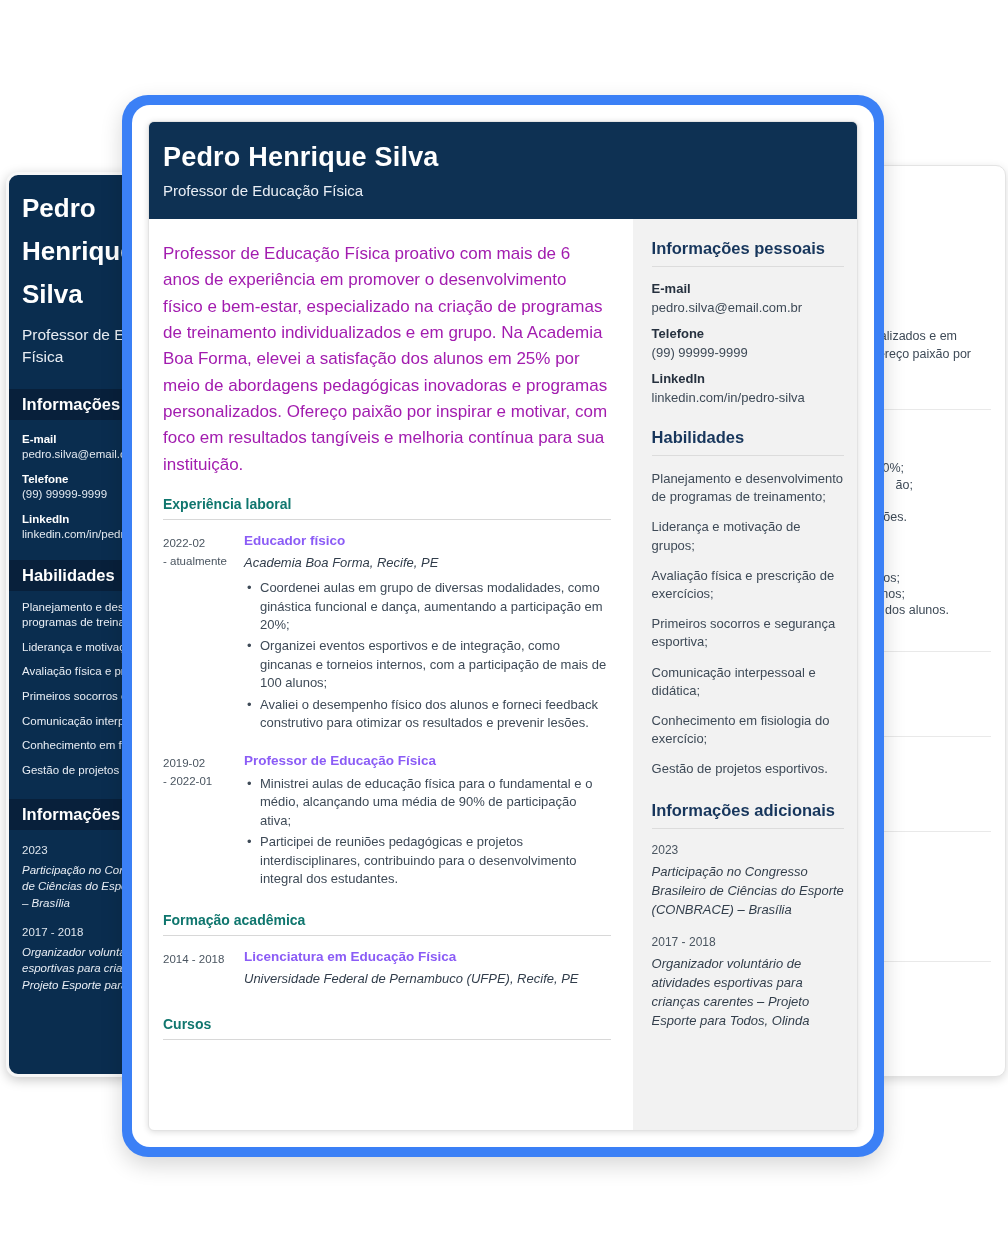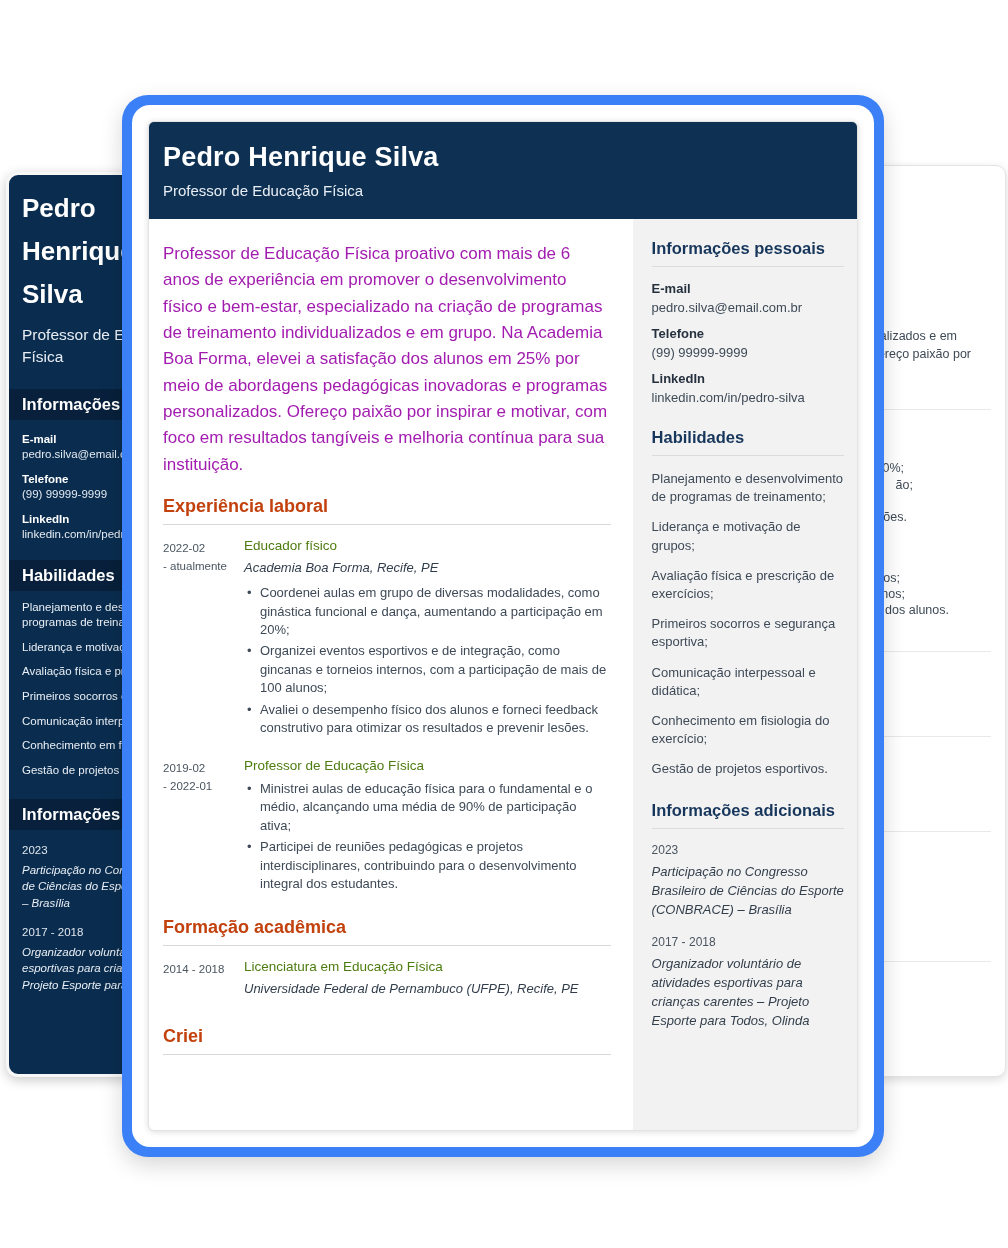--- a/index.html
+++ b/index.html
@@ -39,28 +39,28 @@
   .paper-header { height:97px; background:#0e3153; padding:20px 20px 0 14px; }
   .ph-name { font-size:27px; font-weight:bold; color:#ffffff; letter-spacing:.2px; }
   .ph-title { font-size:15px; color:#e9eef5; margin-top:9px; }
 
   .paper-body { display:flex; height:913px; }
   .col-main { width:485px; padding:22px 22px 0 14px; }
   .col-side { width:225px; background:#f2f2f2; padding:20px 13px 0 19px; }
 
   .summary { font-size:17px; line-height:1.55; color:#a21caf; }
 
-  .sec-title { font-size:18px; font-weight:bold; color:#c2410c; padding-bottom:7px;
+  .sec-title { font-size:14px; font-weight:bold; color:#0f766e; padding-bottom:7px;
     border-bottom:1px solid #d8d8d8; margin-top:21px; margin-bottom:13px; }
   .sec-title.first { margin-top:18px; }
 
   .entry { display:flex; margin-bottom:17px;justify-content:flex-end; }
   .entry-date { width:81px; flex:none; font-size:11.5px; color:#4a5560; line-height:1.55; padding-top:2px; }
   .entry-body { flex:1; }
-  .entry-role { font-size:13.5px; font-weight:normal; color:#4d7c0f; margin-bottom:7px; }
+  .entry-role { font-size:13.5px; font-weight:bold; color:#8b5cf6; margin-bottom:7px; }
   .entry-org { font-size:13px; font-style:italic; color:#313d4b; margin-bottom:9px; }
   .bullets { list-style:none; }
   .bullets li { position:relative; padding-left:16px; font-size:13px; line-height:1.42; color:#3e4a57; margin-bottom:3px; }
   .bullets li::before { content:"•"; position:absolute; left:3px; color:#3e4a57; }
 
   .side-title { font-size:16.5px; font-weight:bold; color:#17365c; padding-bottom:8px;
     border-bottom:1px solid #dcdcdc; margin-bottom:14px; }
   .side-title.later { margin-top:23px; }
   .pi-item { margin-bottom:11px; }
   .pi-label { font-size:13px; font-weight:bold; color:#26313f; margin-bottom:4px; }
@@ -166,21 +166,21 @@
 
             <div class="sec-title">Formação acadêmica</div>
             <div class="entry">
               <div class="entry-date">2014 - 2018</div>
               <div class="entry-body">
                 <div class="entry-role">Licenciatura em Educação Física</div>
                 <div class="entry-org">Universidade Federal de Pernambuco (UFPE), Recife, PE</div>
               </div>
             </div>
 
-            <div class="sec-title">Criei</div>
+            <div class="sec-title">Cursos</div>
 
           </main>
 
           <aside class="col-side">
             <div class="side-title">Informações pessoais</div>
             <div class="pi-item">
               <div class="pi-label">E-mail</div>
               <div class="pi-value">pedro.silva@email.com.br</div>
             </div>
             <div class="pi-item">

